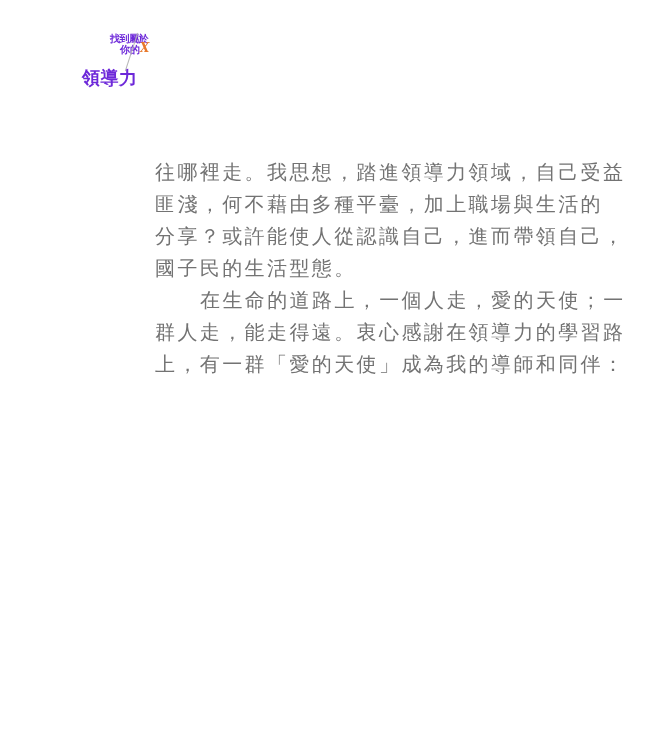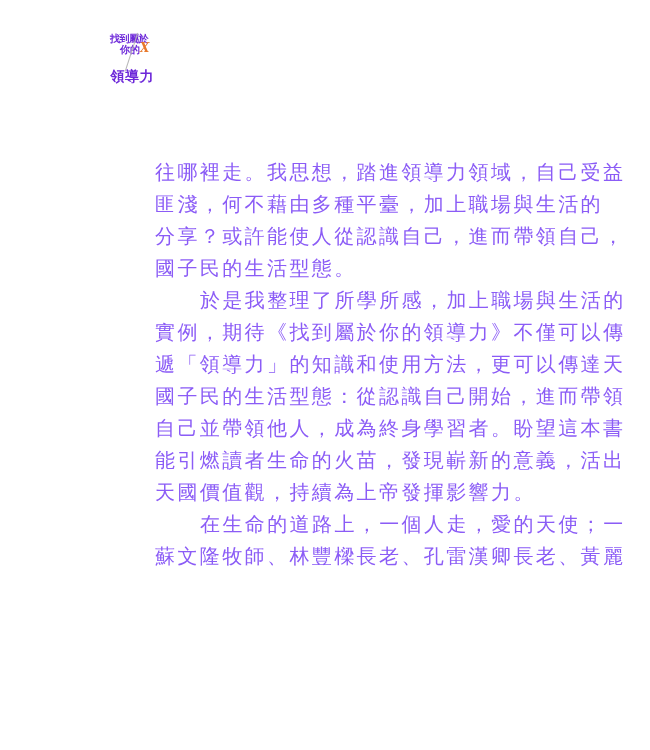--- a/index.html
+++ b/index.html
@@ -40,22 +40,22 @@
     }
     .header-title .line2 {
       display: block;
       font-size: 10px;
       text-align: right;
       padding-right: 14px;
       margin-top: 1px;
     }
     .header-title .line3 {
       display: block;
-      font-size: 14px;
-      text-align: right;
+      font-size: 18px;
+      text-align: left;
       margin-top: 14px;
       margin-left: -2px;
       letter-spacing: 0.5px;
     }
     .header-divider {
       position: absolute;
       left: 128px;
       top: 4px;
       width: 1px;
       height: 40px;
@@ -73,21 +73,21 @@
       font-size: 12px;
     }
     .running-header .header-divider { left: 71px; }
     .running-header .header-page-number { left: 80px; }
 
     .body-text {
       position: absolute;
       left: 155px;
       top: 156px;
       width: 340px;
-      color: #8b5cf6;
+      color: #737373;
       font-size: 20px;
       line-height: 32px;
       letter-spacing: 2.4px;
     }
     .body-text .text-line {
       display: block;
       white-space: nowrap;
       height: 32px;
     }
     .body-text .indent {
@@ -108,25 +108,17 @@
 </div>
 
 <div class="body-text">
   <div>
     <span class="text-line">往哪裡走。我思想，踏進領導力領域，自己受益</span>
     <span class="text-line">匪淺，何不藉由多種平臺，加上職場與生活的</span>
     <span class="text-line">分享？或許能使人從認識自己，進而帶領自己，</span>
     <span class="text-line">國子民的生活型態。</span>
   </div>
   <div>
-    <span class="text-line indent">於是我整理了所學所感，加上職場與生活的</span>
-    <span class="text-line">實例，期待《找到屬於你的領導力》不僅可以傳</span>
-    <span class="text-line">遞「領導力」的知識和使用方法，更可以傳達天</span>
-    <span class="text-line">國子民的生活型態：從認識自己開始，進而帶領</span>
-    <span class="text-line">自己並帶領他人，成為終身學習者。盼望這本書</span>
-    <span class="text-line">能引燃讀者生命的火苗，發現嶄新的意義，活出</span>
-    <span class="text-line">天國價值觀，持續為上帝發揮影響力。</span>
-  </div>
-  <div>
     <span class="text-line indent">在生命的道路上，一個人走，愛的天使；一</span>
-    <span class="text-line">蘇文隆牧師、林豐樑長老、孔雷漢卿長老、黃麗</span>
+    <span class="text-line">群人走，能走得遠。衷心感謝在領導力的學習路</span>
+    <span class="text-line">上，有一群「愛的天使」成為我的導師和同伴：</span>
   </div>
 </div>
 
 </body></html>

